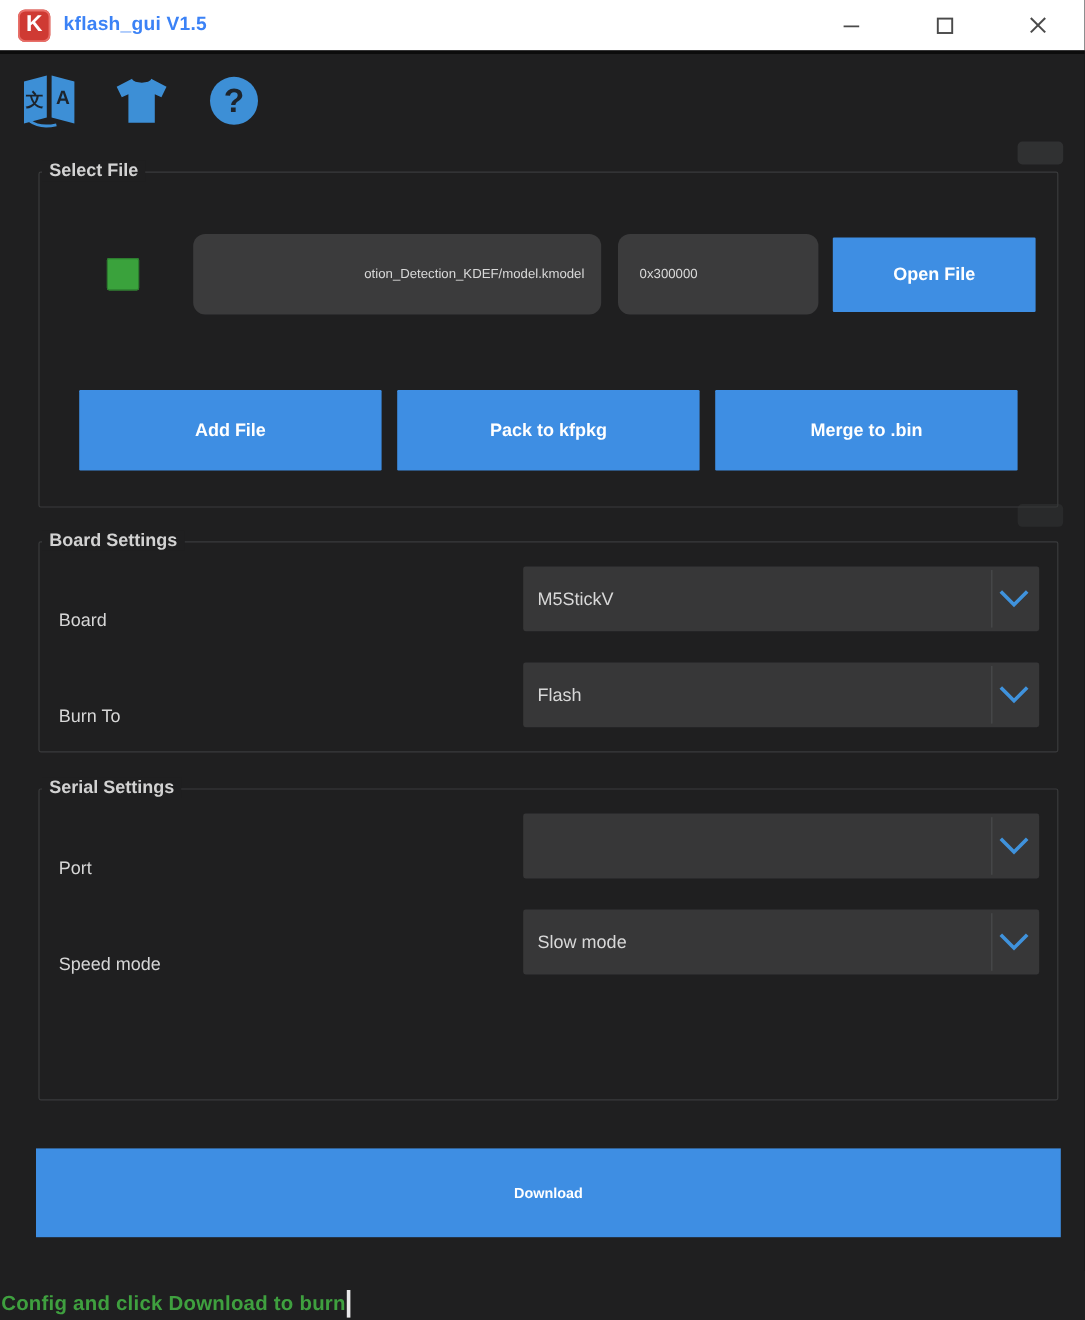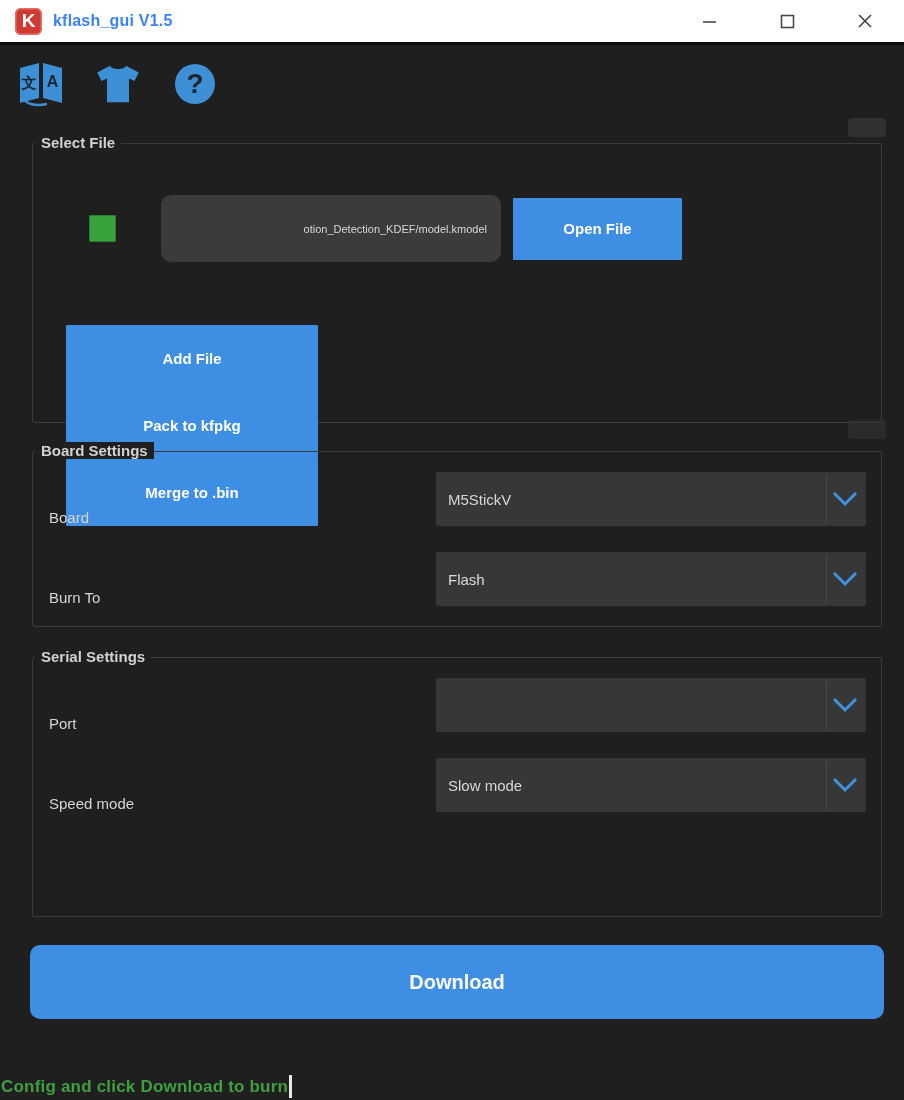--- a/index.html
+++ b/index.html
@@ -90,23 +90,22 @@
   }
   .btn {
     background: #3e8ee3; border: none; border-radius: 1px;
     color: #ffffff; font-size: 15px; font-weight: 600;
     font-family: "Liberation Sans", sans-serif;
     display: flex; align-items: center; justify-content: center;
     cursor: pointer;
   }
   .open-file-btn { width: 169px; height: 62px; margin-left: 12px; }
   .file-actions {
-    display: flex; 
+    display: flex; gap: 13px;
     margin: 63px 0 1px 33px;
-    flex-direction: column;
   }
   .file-actions .btn { width: 252px; height: 67px; }
 
   
   #group-board-settings { margin-top: 28px; height: 176px; }
   #group-serial-settings { margin-top: 30px; height: 260px; }
   .setting-row {
     display: flex; align-items: flex-end; justify-content: space-between;
     margin: 0 15px 0 16px;
   }
@@ -124,23 +123,23 @@
     position: absolute; right: 39px; top: 3px; bottom: 3px;
     width: 1px; background: #4a4b4c;
   }
   .dropdown .chev {
     position: absolute; right: 7px; top: 50%;
     transform: translateY(-50%);
   }
 
   
   .download-btn {
-    margin: 28px 20px 0 30px;
+    margin: 40px 20px 0 30px;
     width: 854px; height: 74px;
-    border-radius: 10px; font-size: 20px;
+    border-radius: 0; font-size: 12px;
   }
 
   
   .statusbar {
     position: absolute; left: 0; bottom: 2px;
     display: flex; align-items: center;
     padding-left: 1px;
   }
   .status-text {
     color: #3fa03f; font-size: 17px; font-weight: 700;
@@ -210,20 +209,21 @@
       </svg>
     </div>
   </div>
 
   <div class="groupbox" id="group-select-file">
     <div class="gb-label">Select File</div>
 
     <div class="file-row">
       <div class="file-ok-indicator"></div>
       <input class="field path-field" type="text" value="otion_Detection_KDEF/model.kmodel" style="">
+      <input class="field addr-field" type="text" value="0x300000" style="">
       <button class="btn open-file-btn">Open File</button>
     </div>
 
     <div class="file-actions">
       <button class="btn">Add File</button>
       <button class="btn">Pack to kfpkg</button>
       <button class="btn">Merge to .bin</button>
     </div>
   </div>
 

